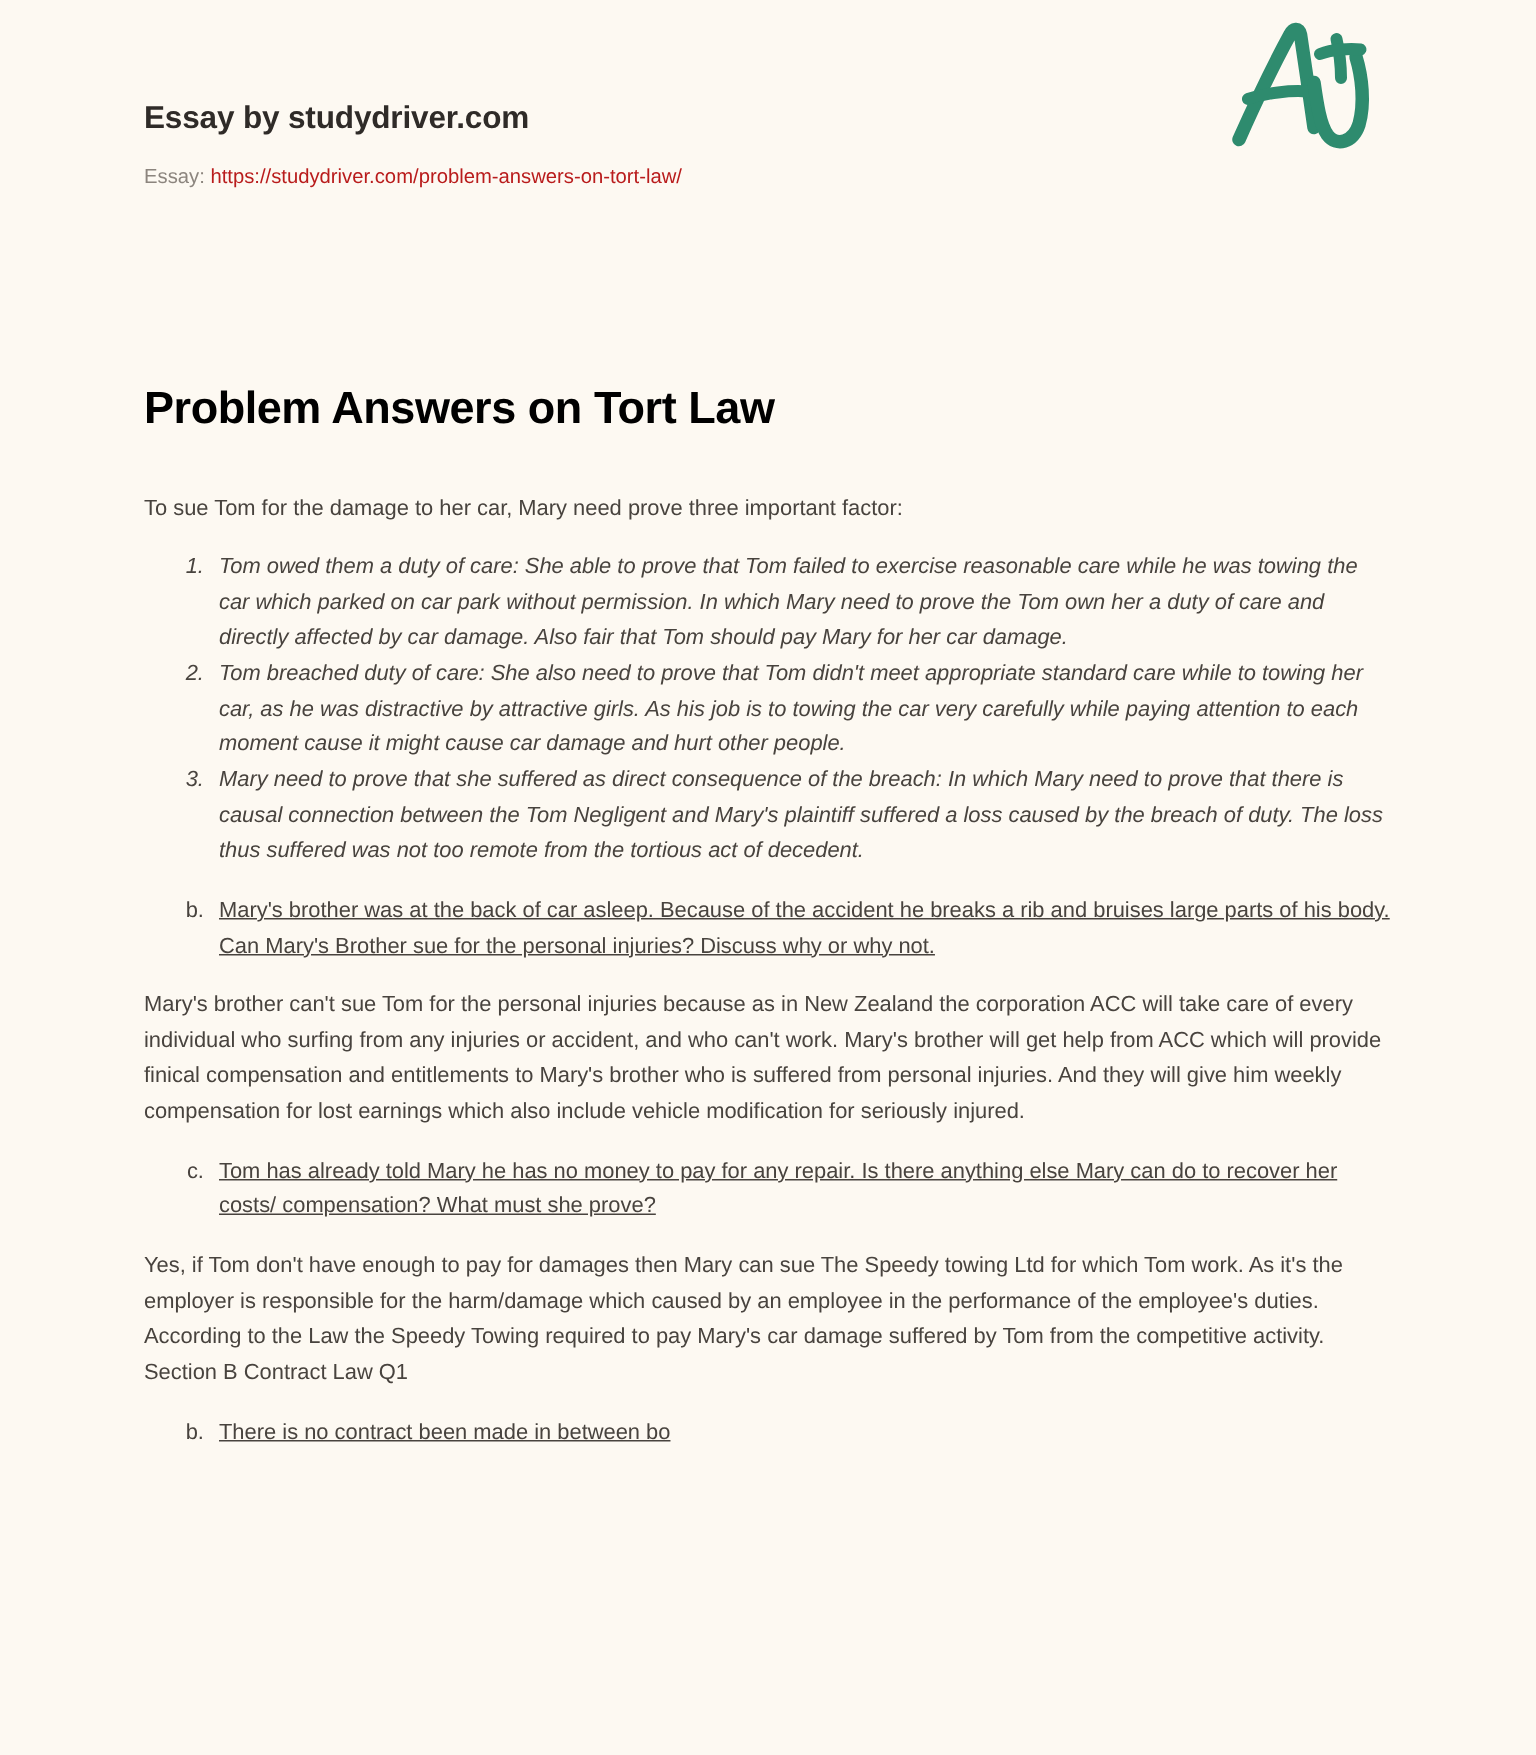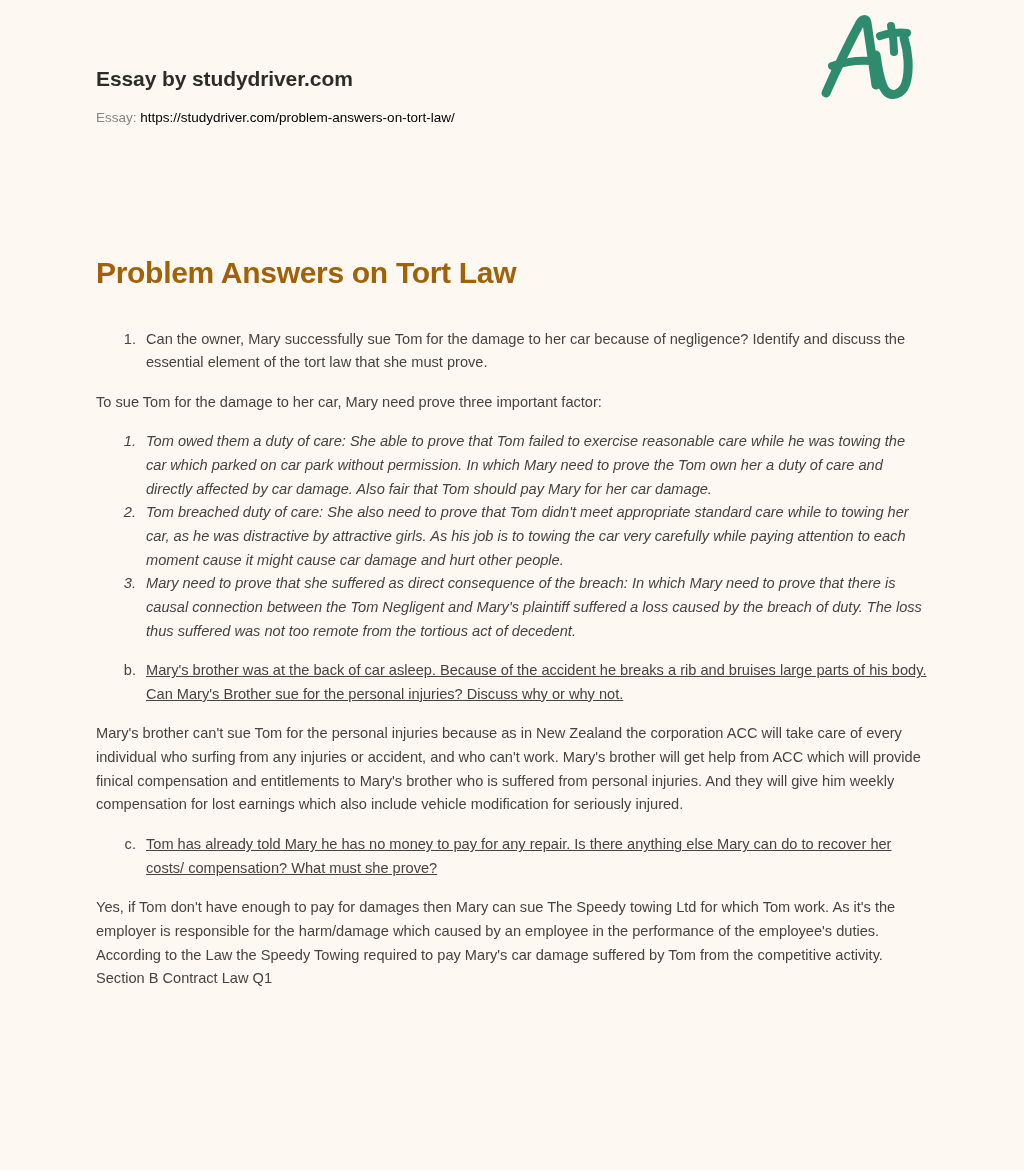--- a/index.html
+++ b/index.html
@@ -38,40 +38,40 @@
     margin: 0;
   }
   .source-line {
     margin-top: 18px;
     font-size: 13.5px;
     color: #8C857E;
     line-height: 1.3;
     white-space: nowrap;
   }
   .source-link {
-    color: #000000;
+    color: #b91c1c;
     text-decoration: none;
     margin-top: 16px;
   }
   .brand-logo {
     position: absolute;
     top: 5px;
     right: 6px;
     width: 108px;
     height: 100px;
   }
 
   
   .doc-title {
     margin: 0;
     padding-top: 136px;
     font-size: 30px;
     font-weight: bold;
     letter-spacing: -0.3px;
-    color: #a16207;
+    color: #000000;
     line-height: 1.25;
   }
 
   
   .article {
     padding-top: 36px;
     font-size: 14.6px;
     line-height: 1.62;
     color: #48433E;
   }
@@ -124,23 +124,20 @@
         </g>
       </svg>
     </div>
   </div>
 
   <h1 class="doc-title">Problem Answers on Tort Law</h1>
 
   <div class="article">
 
 
-    <ol class="num">
-      <li>Can the owner, Mary successfully sue Tom for the damage to her car because of negligence? Identify and discuss the essential element of the tort law that she must prove.</li>
-    </ol>
 
     <p>To sue Tom for the damage to her car, Mary need prove three important factor:</p>
 
     <ol class="num spaced">
       <li>Tom owed them a duty of care: She able to prove that Tom failed to exercise reasonable care while he was towing the car which parked on car park without permission. In which Mary need to prove the Tom own her a duty of care and directly affected by car damage. Also fair that Tom should pay Mary for her car damage.</li>
       <li>Tom breached duty of care: She also need to prove that Tom didn't meet appropriate standard care while to towing her car, as he was distractive by attractive girls. As his job is to towing the car very carefully while paying attention to each moment cause it might cause car damage and hurt other people.</li>
       <li>Mary need to prove that she suffered as direct consequence of the breach: In which Mary need to prove that there is causal connection between the Tom Negligent and Mary's plaintiff suffered a loss caused by the breach of duty. The loss thus suffered was not too remote from the tortious act of decedent.</li>
     </ol>
 
     <ol class="alpha" start="2">
@@ -149,15 +146,18 @@
 
     <p>Mary's brother can't sue Tom for the personal injuries because as in New Zealand the corporation ACC will take care of every individual who surfing from any injuries or accident, and who can't work. Mary's brother will get help from ACC which will provide finical compensation and entitlements to Mary's brother who is suffered from personal injuries. And they will give him weekly compensation for lost earnings which also include vehicle modification for seriously injured.</p>
 
     <ol class="alpha" start="3">
       <li>Tom has already told Mary he has no money to pay for any repair. Is there anything else Mary can do to recover her costs/ compensation? What must she prove?</li>
     </ol>
 
     <p>Yes, if Tom don't have enough to pay for damages then Mary can sue The Speedy towing Ltd for which Tom work. As it's the employer is responsible for the harm/damage which caused by an employee in the performance of the employee's duties. According to the Law the Speedy Towing required to pay Mary's car damage suffered by Tom from the competitive activity. Section B Contract Law Q1</p>
 
 
+    <ol class="alpha" start="2">
+      <li>There is no contract been made in between bo</li>
+    </ol>
 
   </div>
 </div>
 
 </body></html>

